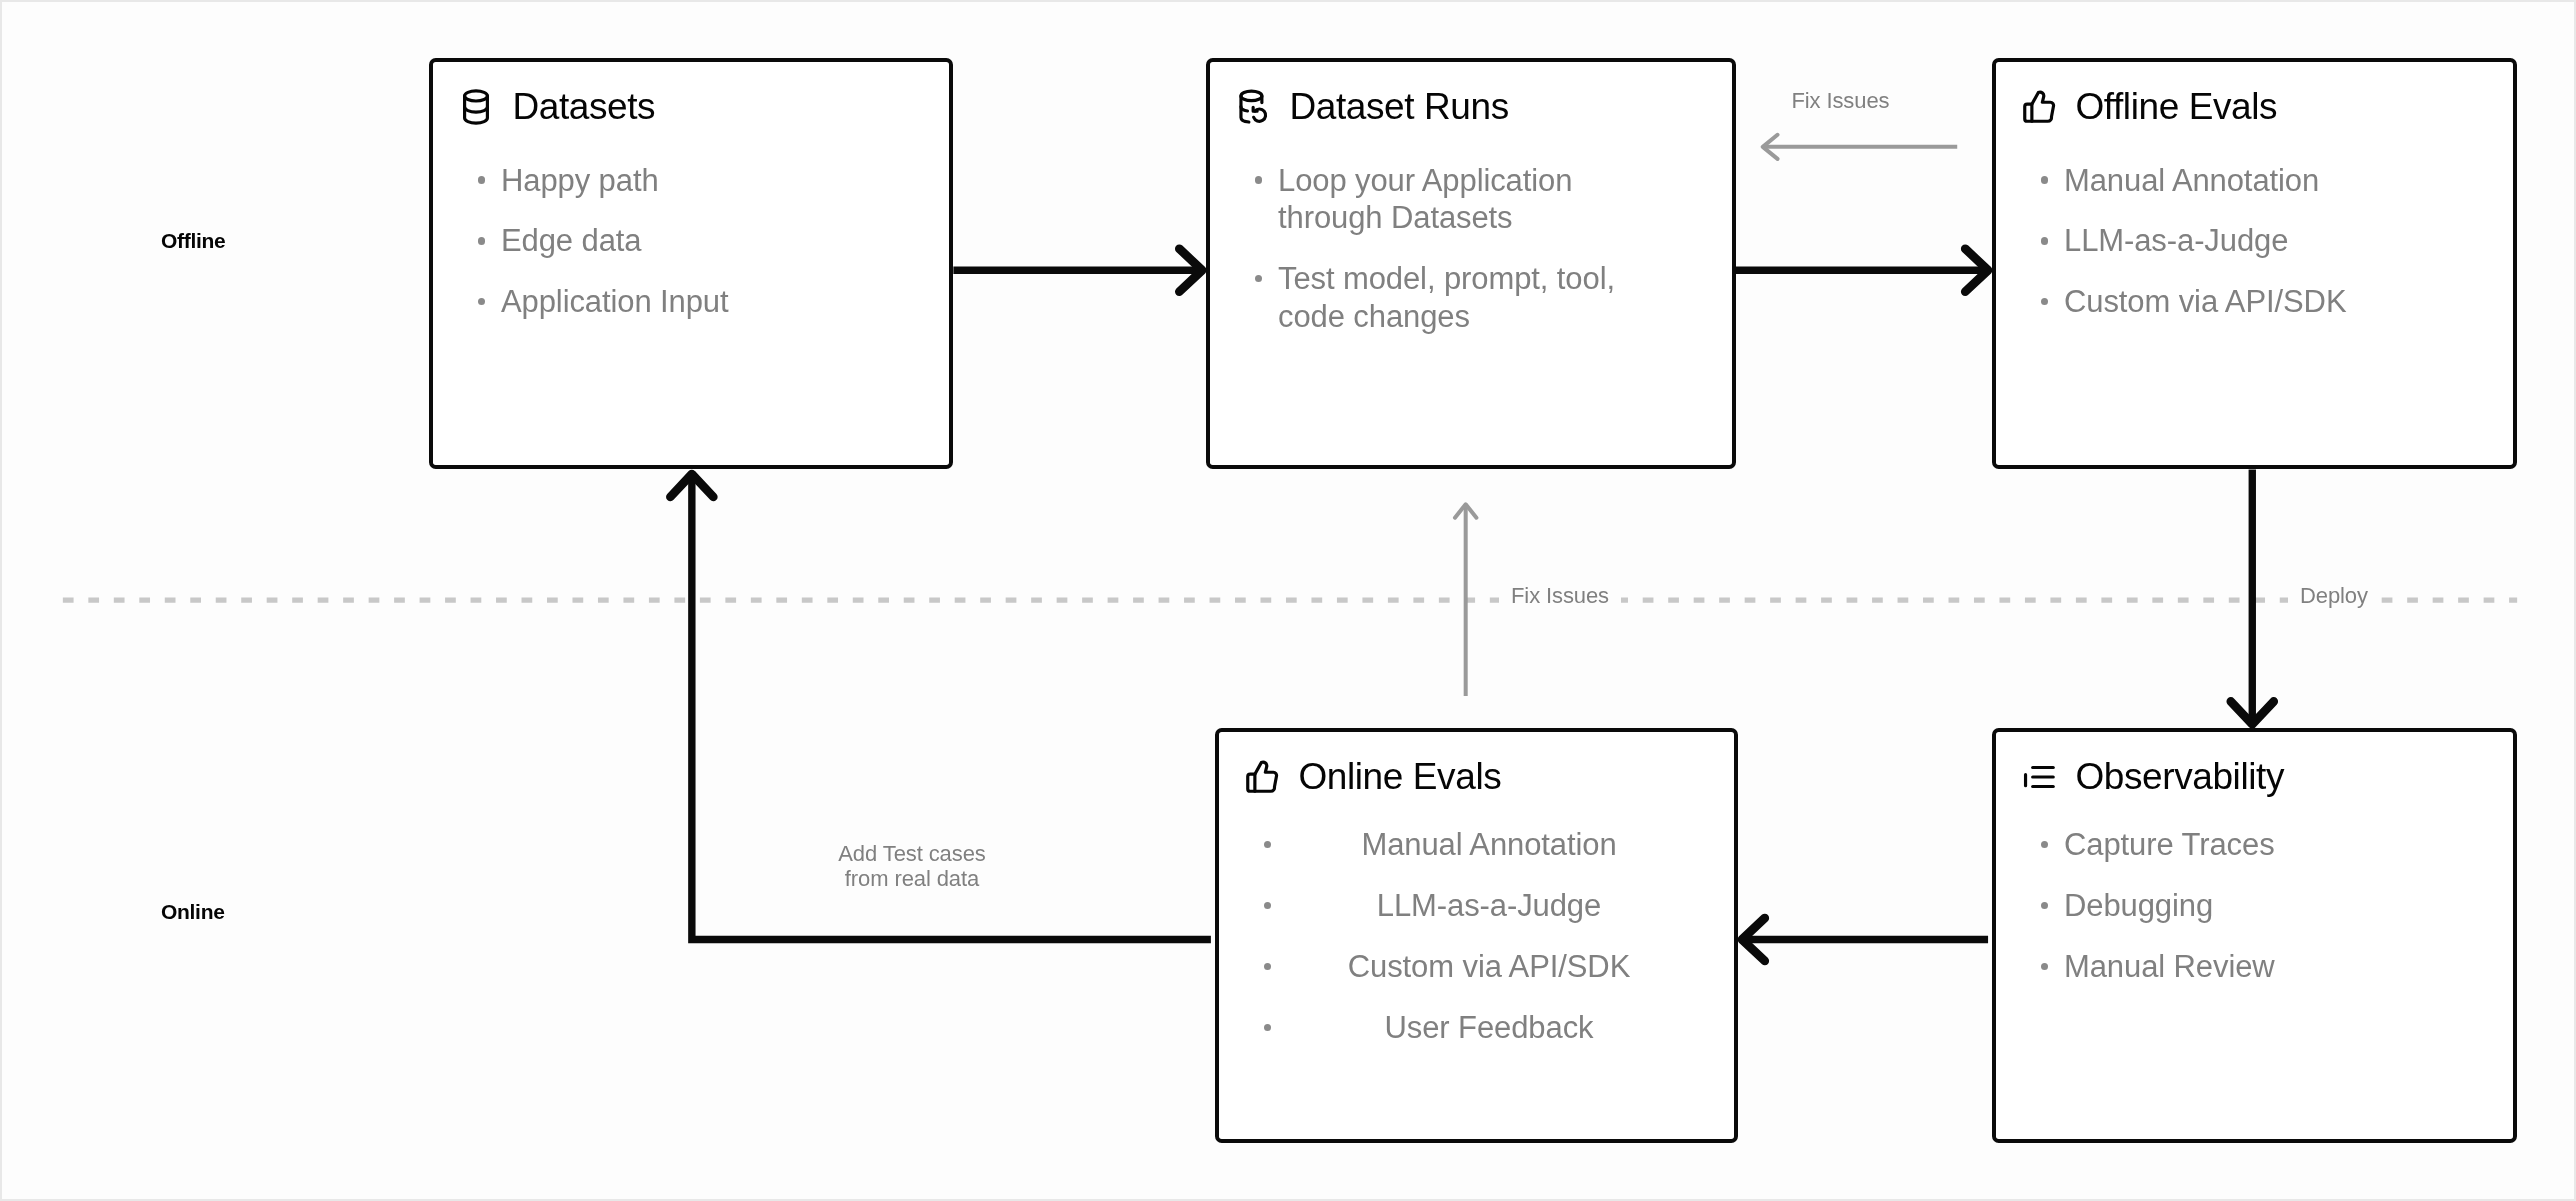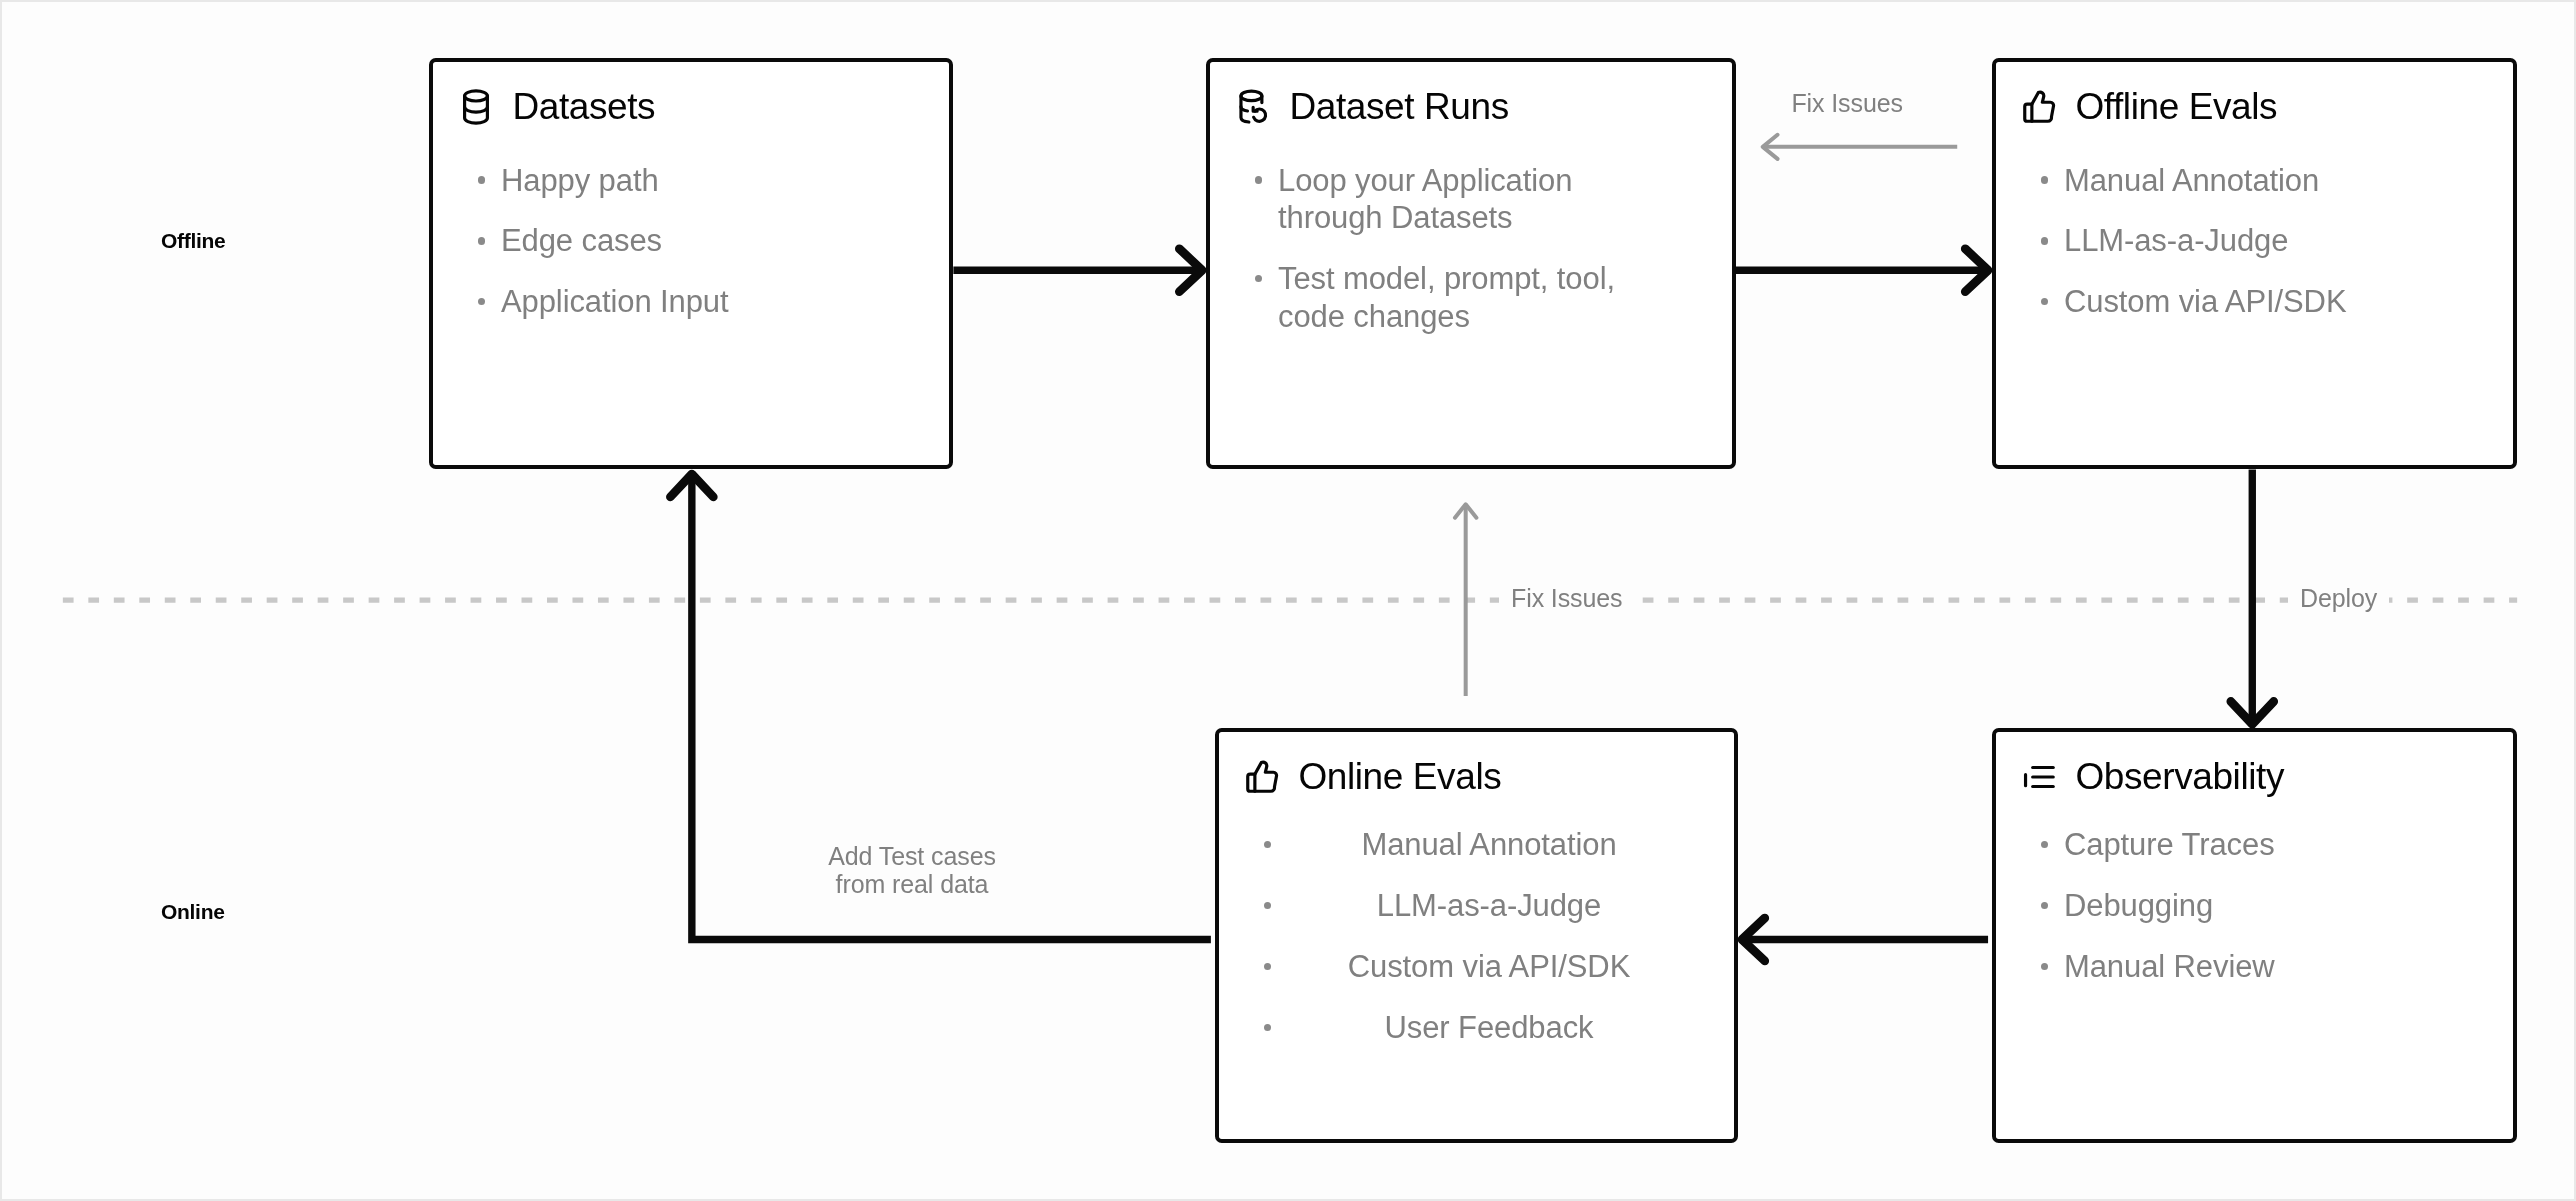--- a/index.html
+++ b/index.html
@@ -73,21 +73,21 @@
   .row-label {
     position: absolute;
     font-size: 21px;
     font-weight: 700;
     color: #050505;
     letter-spacing: -0.3px;
     white-space: nowrap;
   }
   .edge-label {
     position: absolute;
-    font-size: 25px;
+    font-size: 22px;
     color: #808080;
     letter-spacing: -0.1px;
     white-space: nowrap;
     background: #fdfdfd;
     line-height: 1.22;
   }
   .edge-label.two-line {
     text-align: center;
     line-height: 1.12;
   }
@@ -113,21 +113,21 @@
     <div class="node-head">
       <svg class="node-icon" viewBox="0 0 24 24" fill="none" stroke="#050505" stroke-width="2" stroke-linecap="round" stroke-linejoin="round">
         <ellipse cx="12" cy="5" rx="7.2" ry="3.2"></ellipse>
         <path d="M4.8 5v14c0 1.77 3.22 3.2 7.2 3.2s7.2-1.43 7.2-3.2V5"></path>
         <path d="M4.8 12c0 1.77 3.22 3.2 7.2 3.2s7.2-1.43 7.2-3.2"></path>
       </svg>
       <div class="node-title">Datasets</div>
     </div>
     <ul class="bullets">
       <li>Happy path</li>
-      <li>Edge cases</li>
+      <li>Edge data</li>
       <li>Application Input</li>
     </ul>
   </div>
 
   <div class="node" style="left:1204px; top:56px; width:530px; height:411px;">
     <div class="node-head">
       <svg class="node-icon" viewBox="0 0 24 24" fill="none" stroke="#050505" stroke-width="2" stroke-linecap="round" stroke-linejoin="round">
         <ellipse cx="11" cy="5" rx="6.6" ry="3"></ellipse>
         <path d="M4.4 5v13.6c0 1.4 2 2.6 5 2.9"></path>
         <path d="M17.6 5v4.2"></path>

